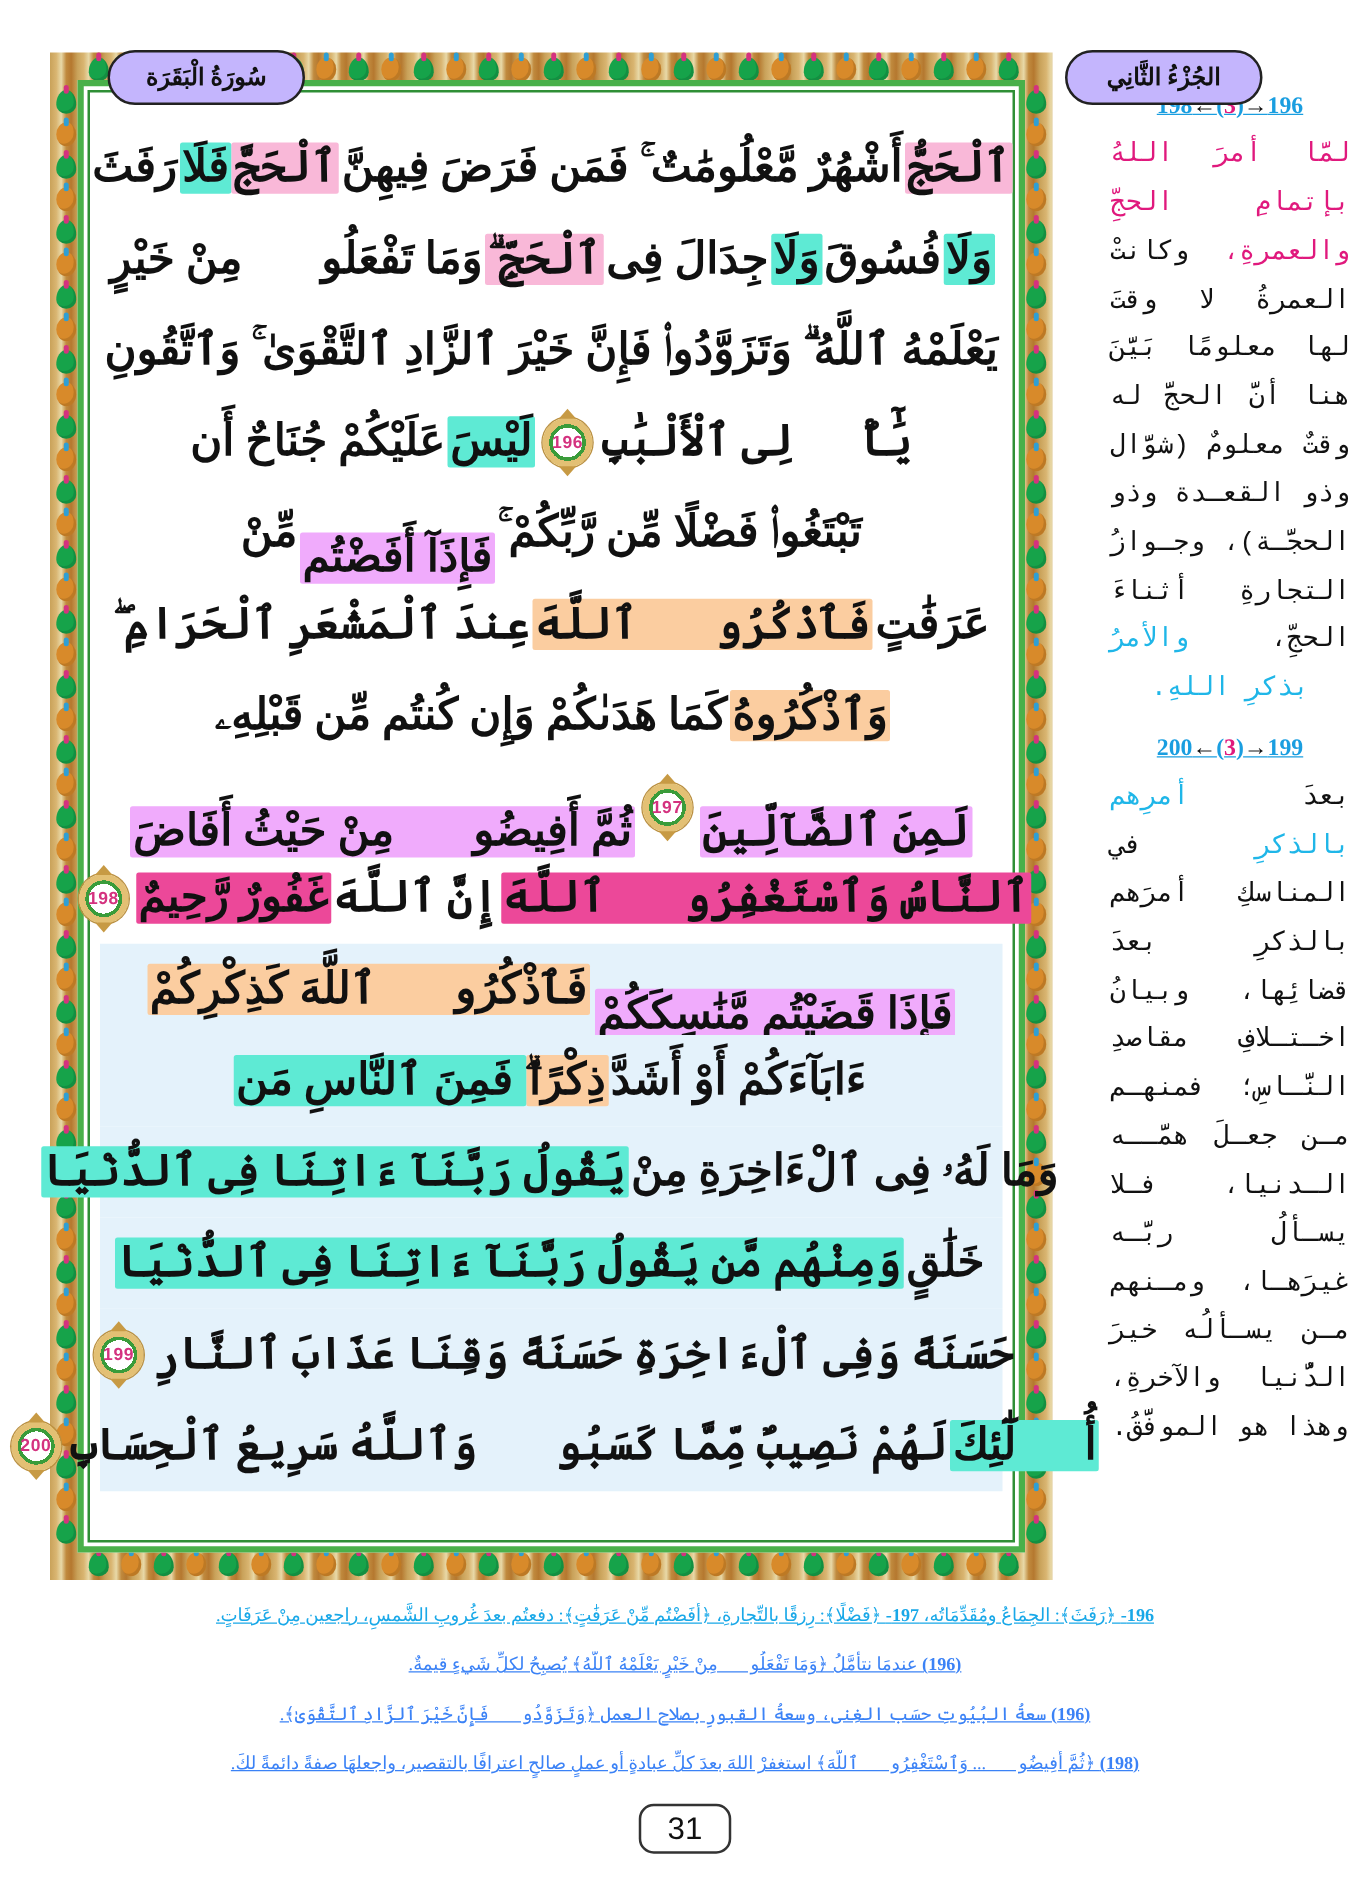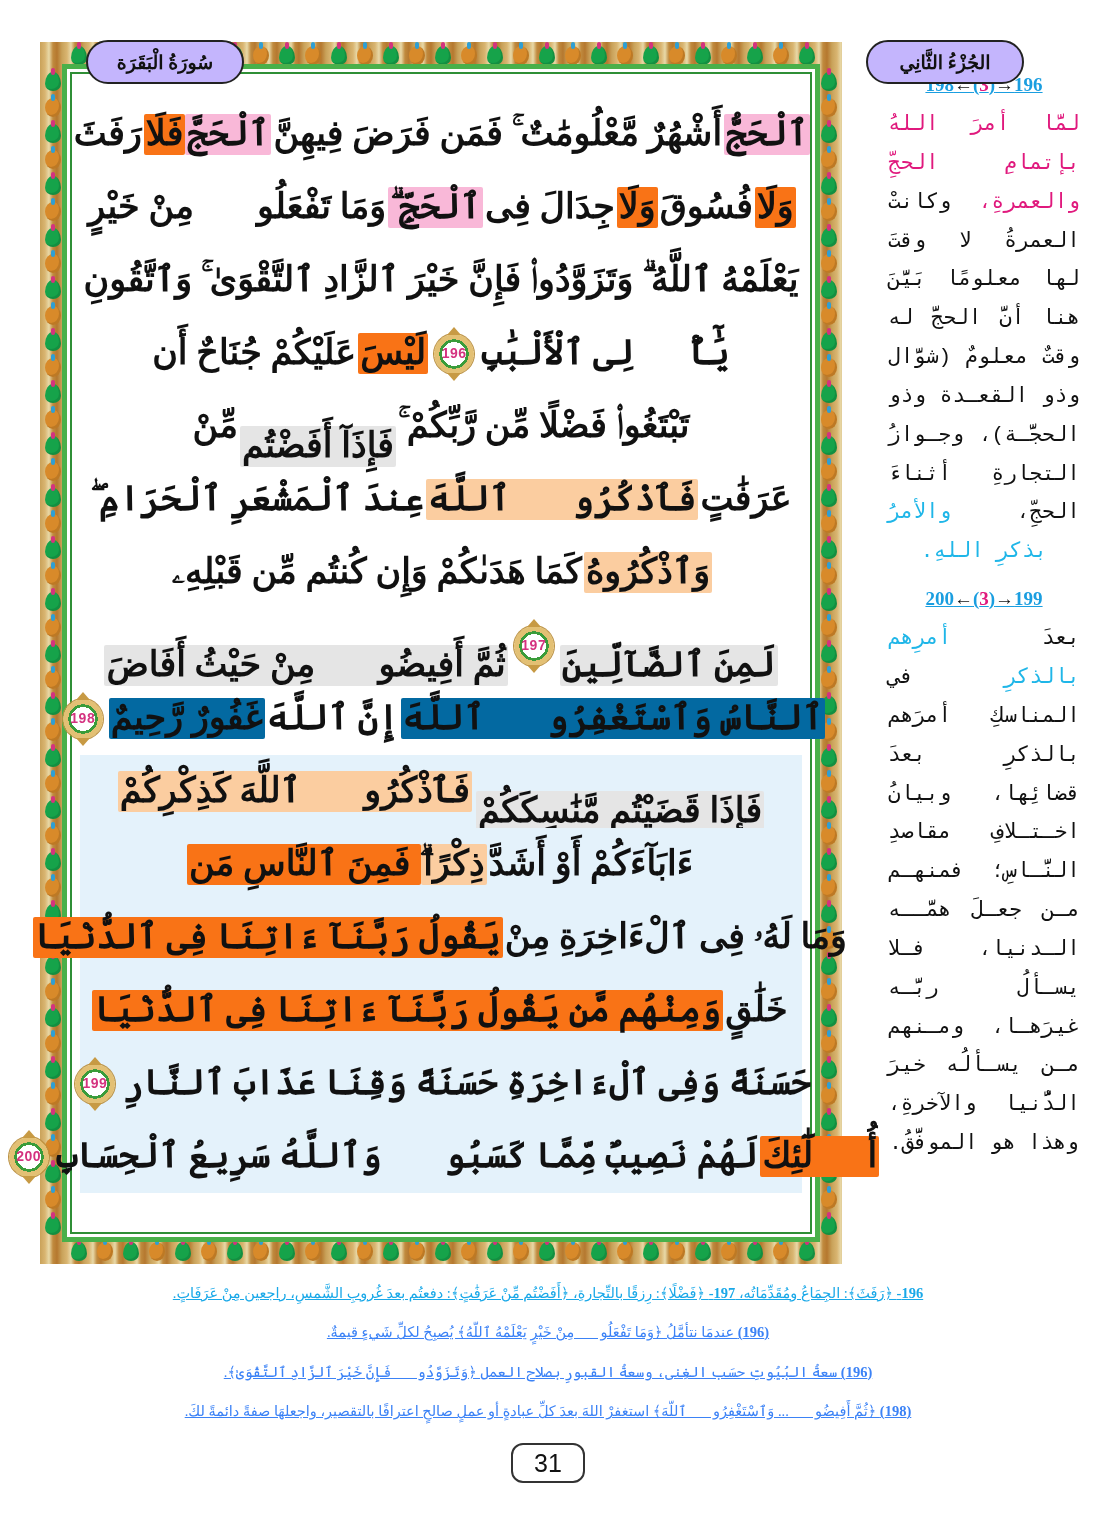--- a/index.html
+++ b/index.html
@@ -91,21 +91,21 @@
     padding: 0 12px;
     z-index: 8;
     font-family: "Liberation Serif", serif;
     font-size: 19px;
     font-weight: bold;
     color: #111;
     direction: rtl;
     white-space: nowrap;
   }
   .cartouche-surah { left: 86px;  width: 158px; }
-  .cartouche-juz   { right: 72px; width: 158px; text-align: center; }
+  .cartouche-juz   { right: 86px; width: 158px; text-align: center; }
 
   
   .page-num {
     position: absolute;
     left: 50%; transform: translateX(-50%);
     bottom: 30px;
     width: 74px; height: 40px;
     background: #fff;
     border: 2px solid #333;
     border-radius: 12px;
@@ -135,24 +135,24 @@
     font-size: 35px;
     font-weight: 600;
     color: #111;
     letter-spacing: 0.5px;
     white-space: nowrap;
     line-height: 1.05;
   }
   .aya-line.tinted { background: #e4f2fb; }
   .seg { padding: 2px 2px; border-radius: 2px; }
   .hl-pink   { background: #f9b8d8; }
-  .hl-yellow { background: #f97316; }
-  .hl-blue   { background: #e5e5e5; margin-top: 40px; }
+  .hl-yellow { background: #5eead4; }
+  .hl-blue   { background: #f0abfc; margin-top: 40px; }
   .hl-orange { background: #fbcda0; }
-  .hl-gray   { background: #0369a1; }
+  .hl-gray   { background: #ec4899; }
   .hl-none   { background: transparent; }
 
   
   .rosette {
     display: inline-flex;
     align-items: center; justify-content: center;
     width: 40px; height: 40px;
     margin: 0 6px;
     flex: 0 0 auto;
     position: relative;

